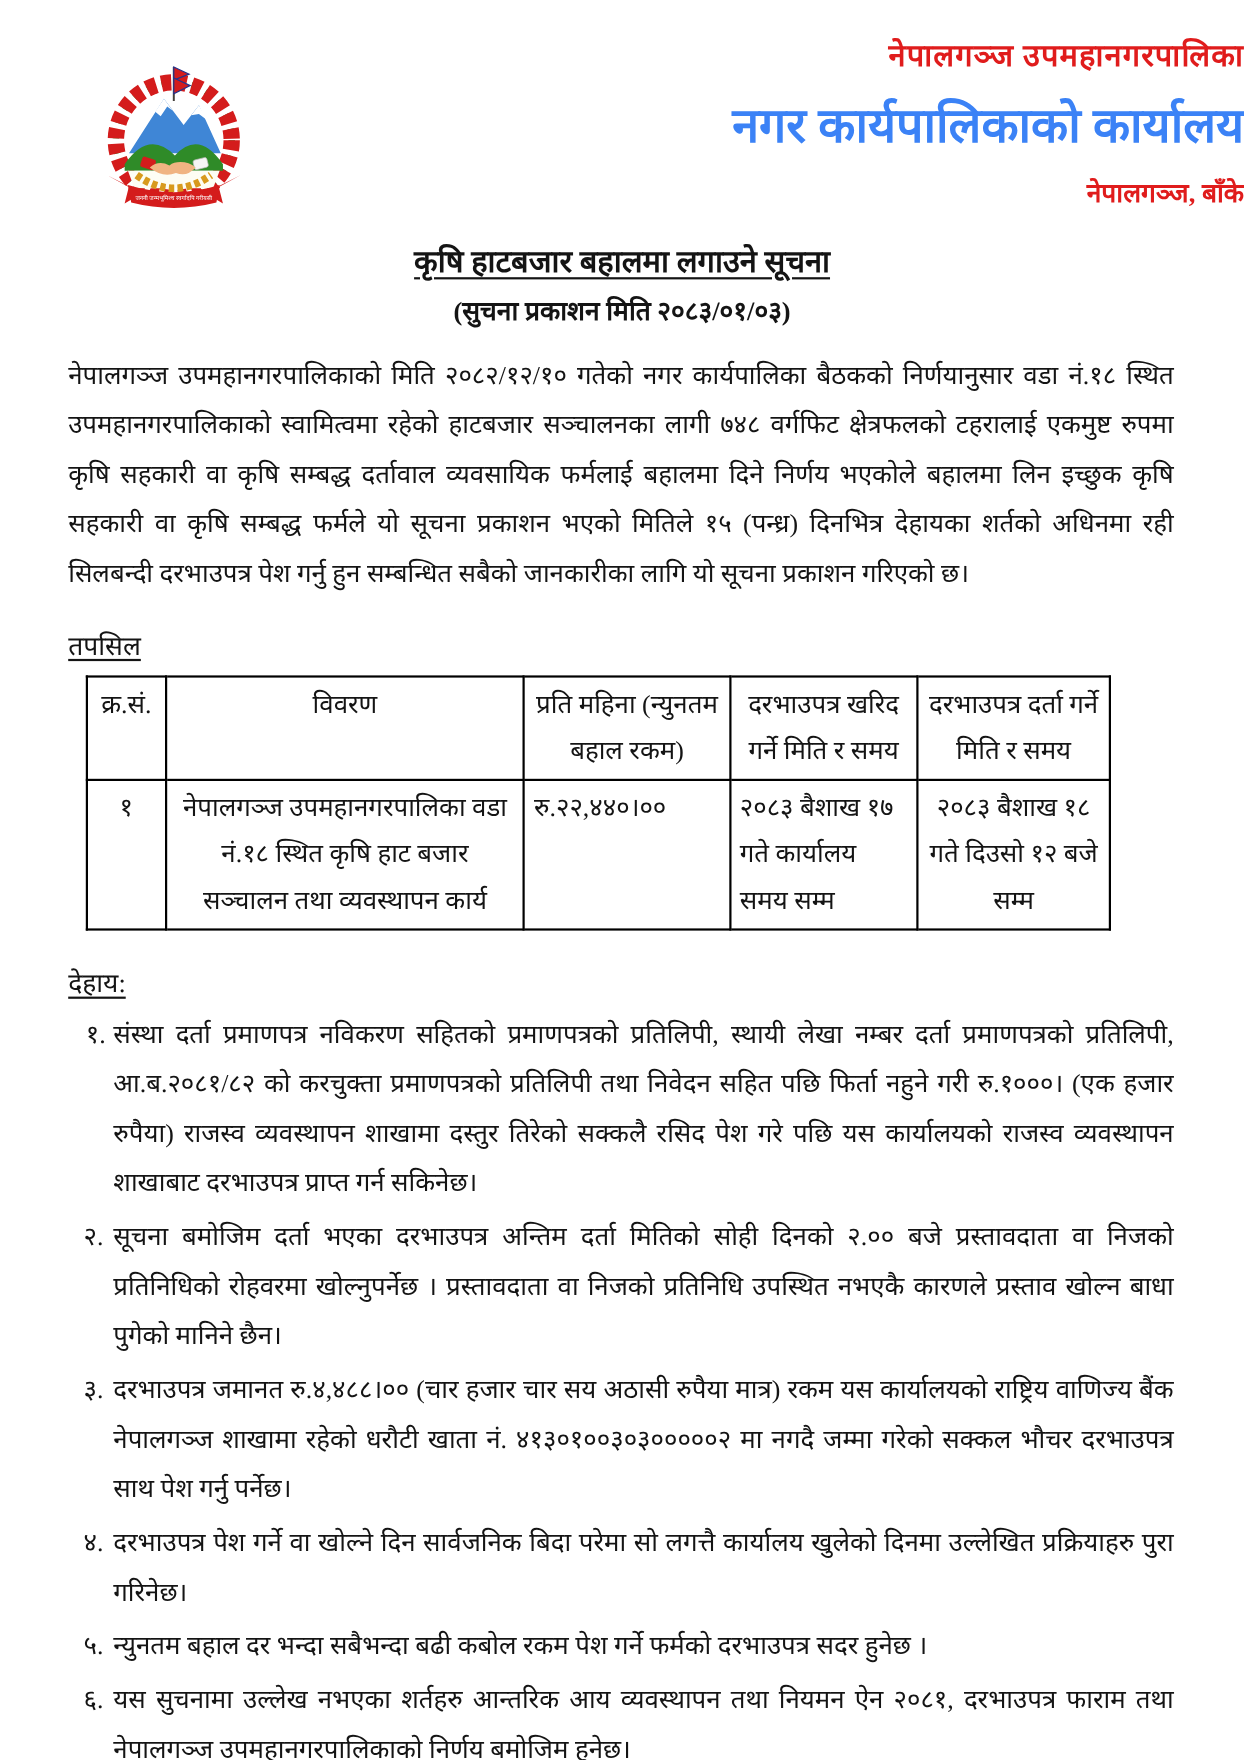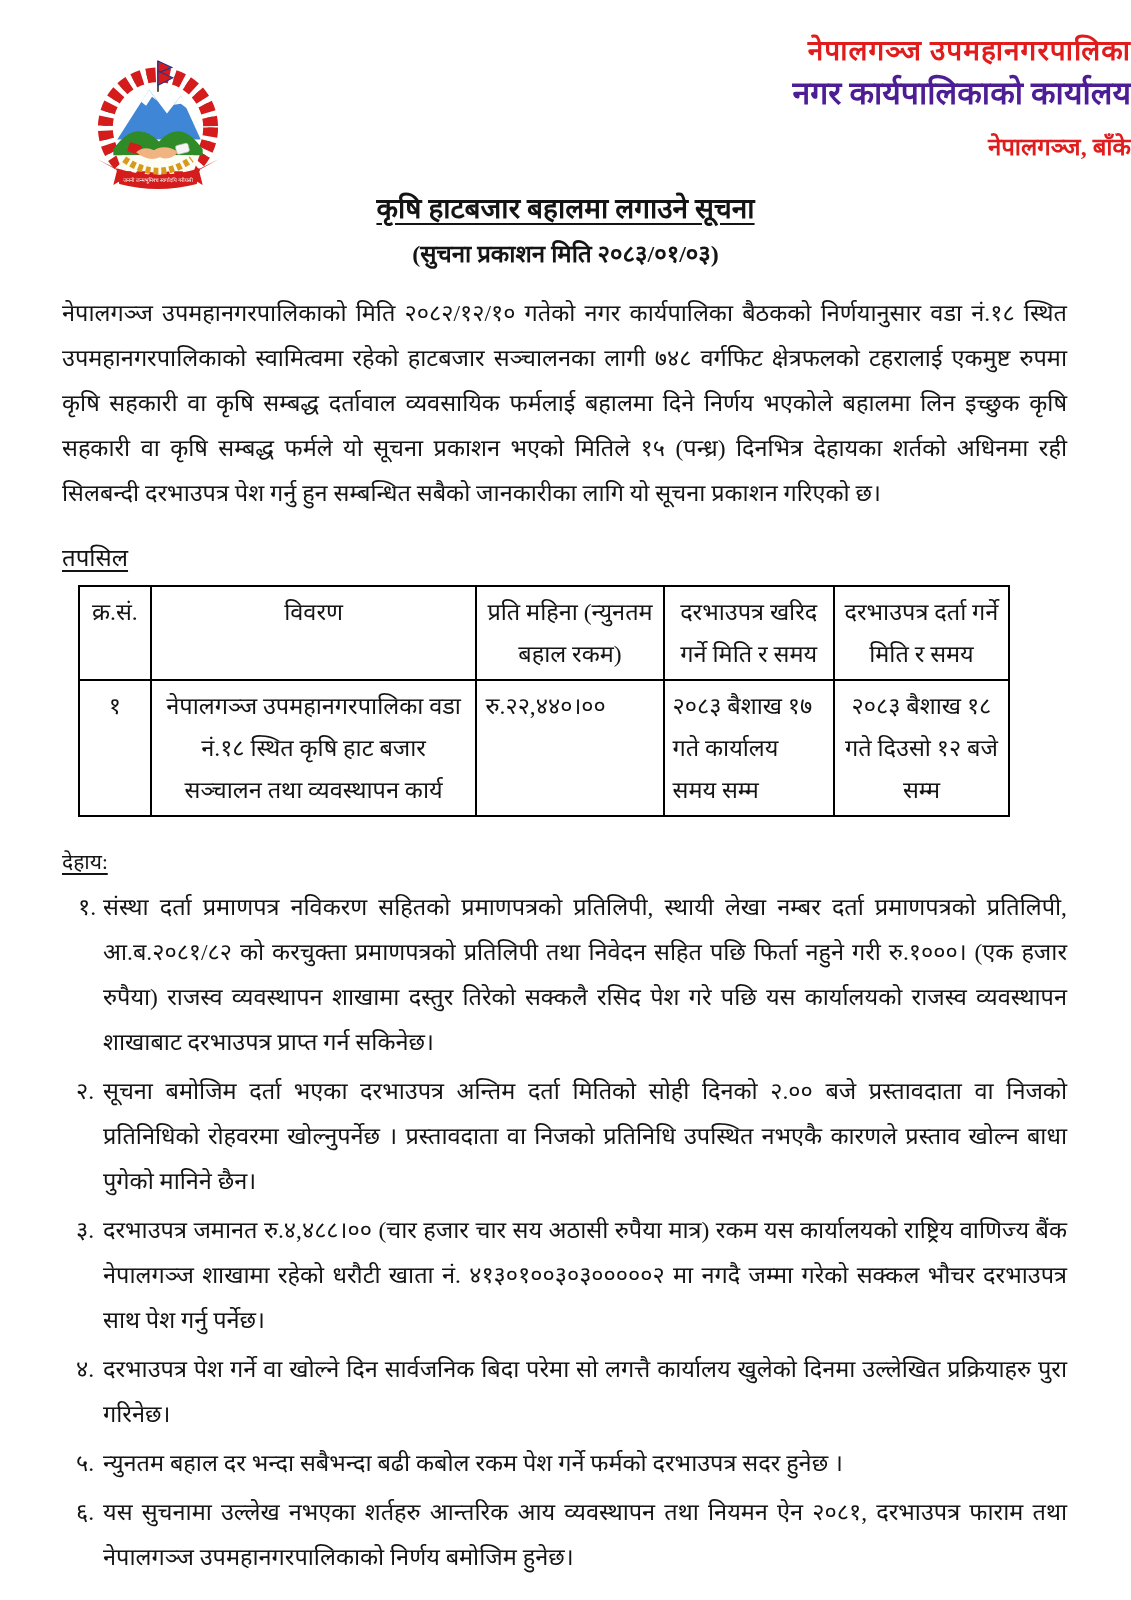--- a/index.html
+++ b/index.html
@@ -8,21 +8,21 @@
     width:1131px; height:1600px;
     margin:0 auto;
     background:#ffffff;
     font-family:"Liberation Serif","DejaVu Serif",serif;
     color:#141414;
     overflow:hidden;
   }
   
   .letterhead { padding-top:30px; text-align:right; }
   .lh-line1 { font-size:28px; font-weight:bold; color:#e01c1c; letter-spacing:1px; }
-  .lh-line2 { font-size:32px; font-weight:bold; color:#4c1d95; margin-top:2px; }
+  .lh-line2 { font-size:44px; font-weight:bold; color:#3b82f6; margin-top:14px; }
   .lh-line3 { font-size:24px; font-weight:bold; color:#e01c1c; margin-top:16px; }
   .lh-line4 { font-size:24px; font-weight:bold; color:#e01c1c; margin-top:10px; }
   .emblem { position:absolute; left:82px; top:56px; width:152px; height:144px; }
 
   
   .notice-title {
     margin-top:26px; text-align:center;
     font-size:28px; font-weight:bold;
     text-decoration:underline; text-underline-offset:5px; text-decoration-thickness:2px;
   }
@@ -59,21 +59,21 @@
   th.col-buy { width:172px; text-align:center; }
   th.col-reg { width:178px; text-align:center; }
   td.col-sn  { text-align:center; }
   td.col-desc{ text-align:center; padding:6px 26px; }
   td.col-rate{ text-align:left; padding-left:14px; }
   td.col-buy { text-align:left; padding-left:14px; }
   td.col-reg { text-align:center; padding-left:16px; }
 
   
   .dehaya {
-    margin:30px 62px 0 62px; font-size:21px;
+    margin:30px 62px 0 62px; font-size:24px;
     text-decoration:underline; text-underline-offset:4px;
     width:fit-content;
   }
   .conditions { margin:10px 64px 0 62px; }
   .cond {
     position:relative;
     padding-left:41px;
     font-size:23.5px; line-height:45px;
     text-align:justify;
     margin-top:4px;

